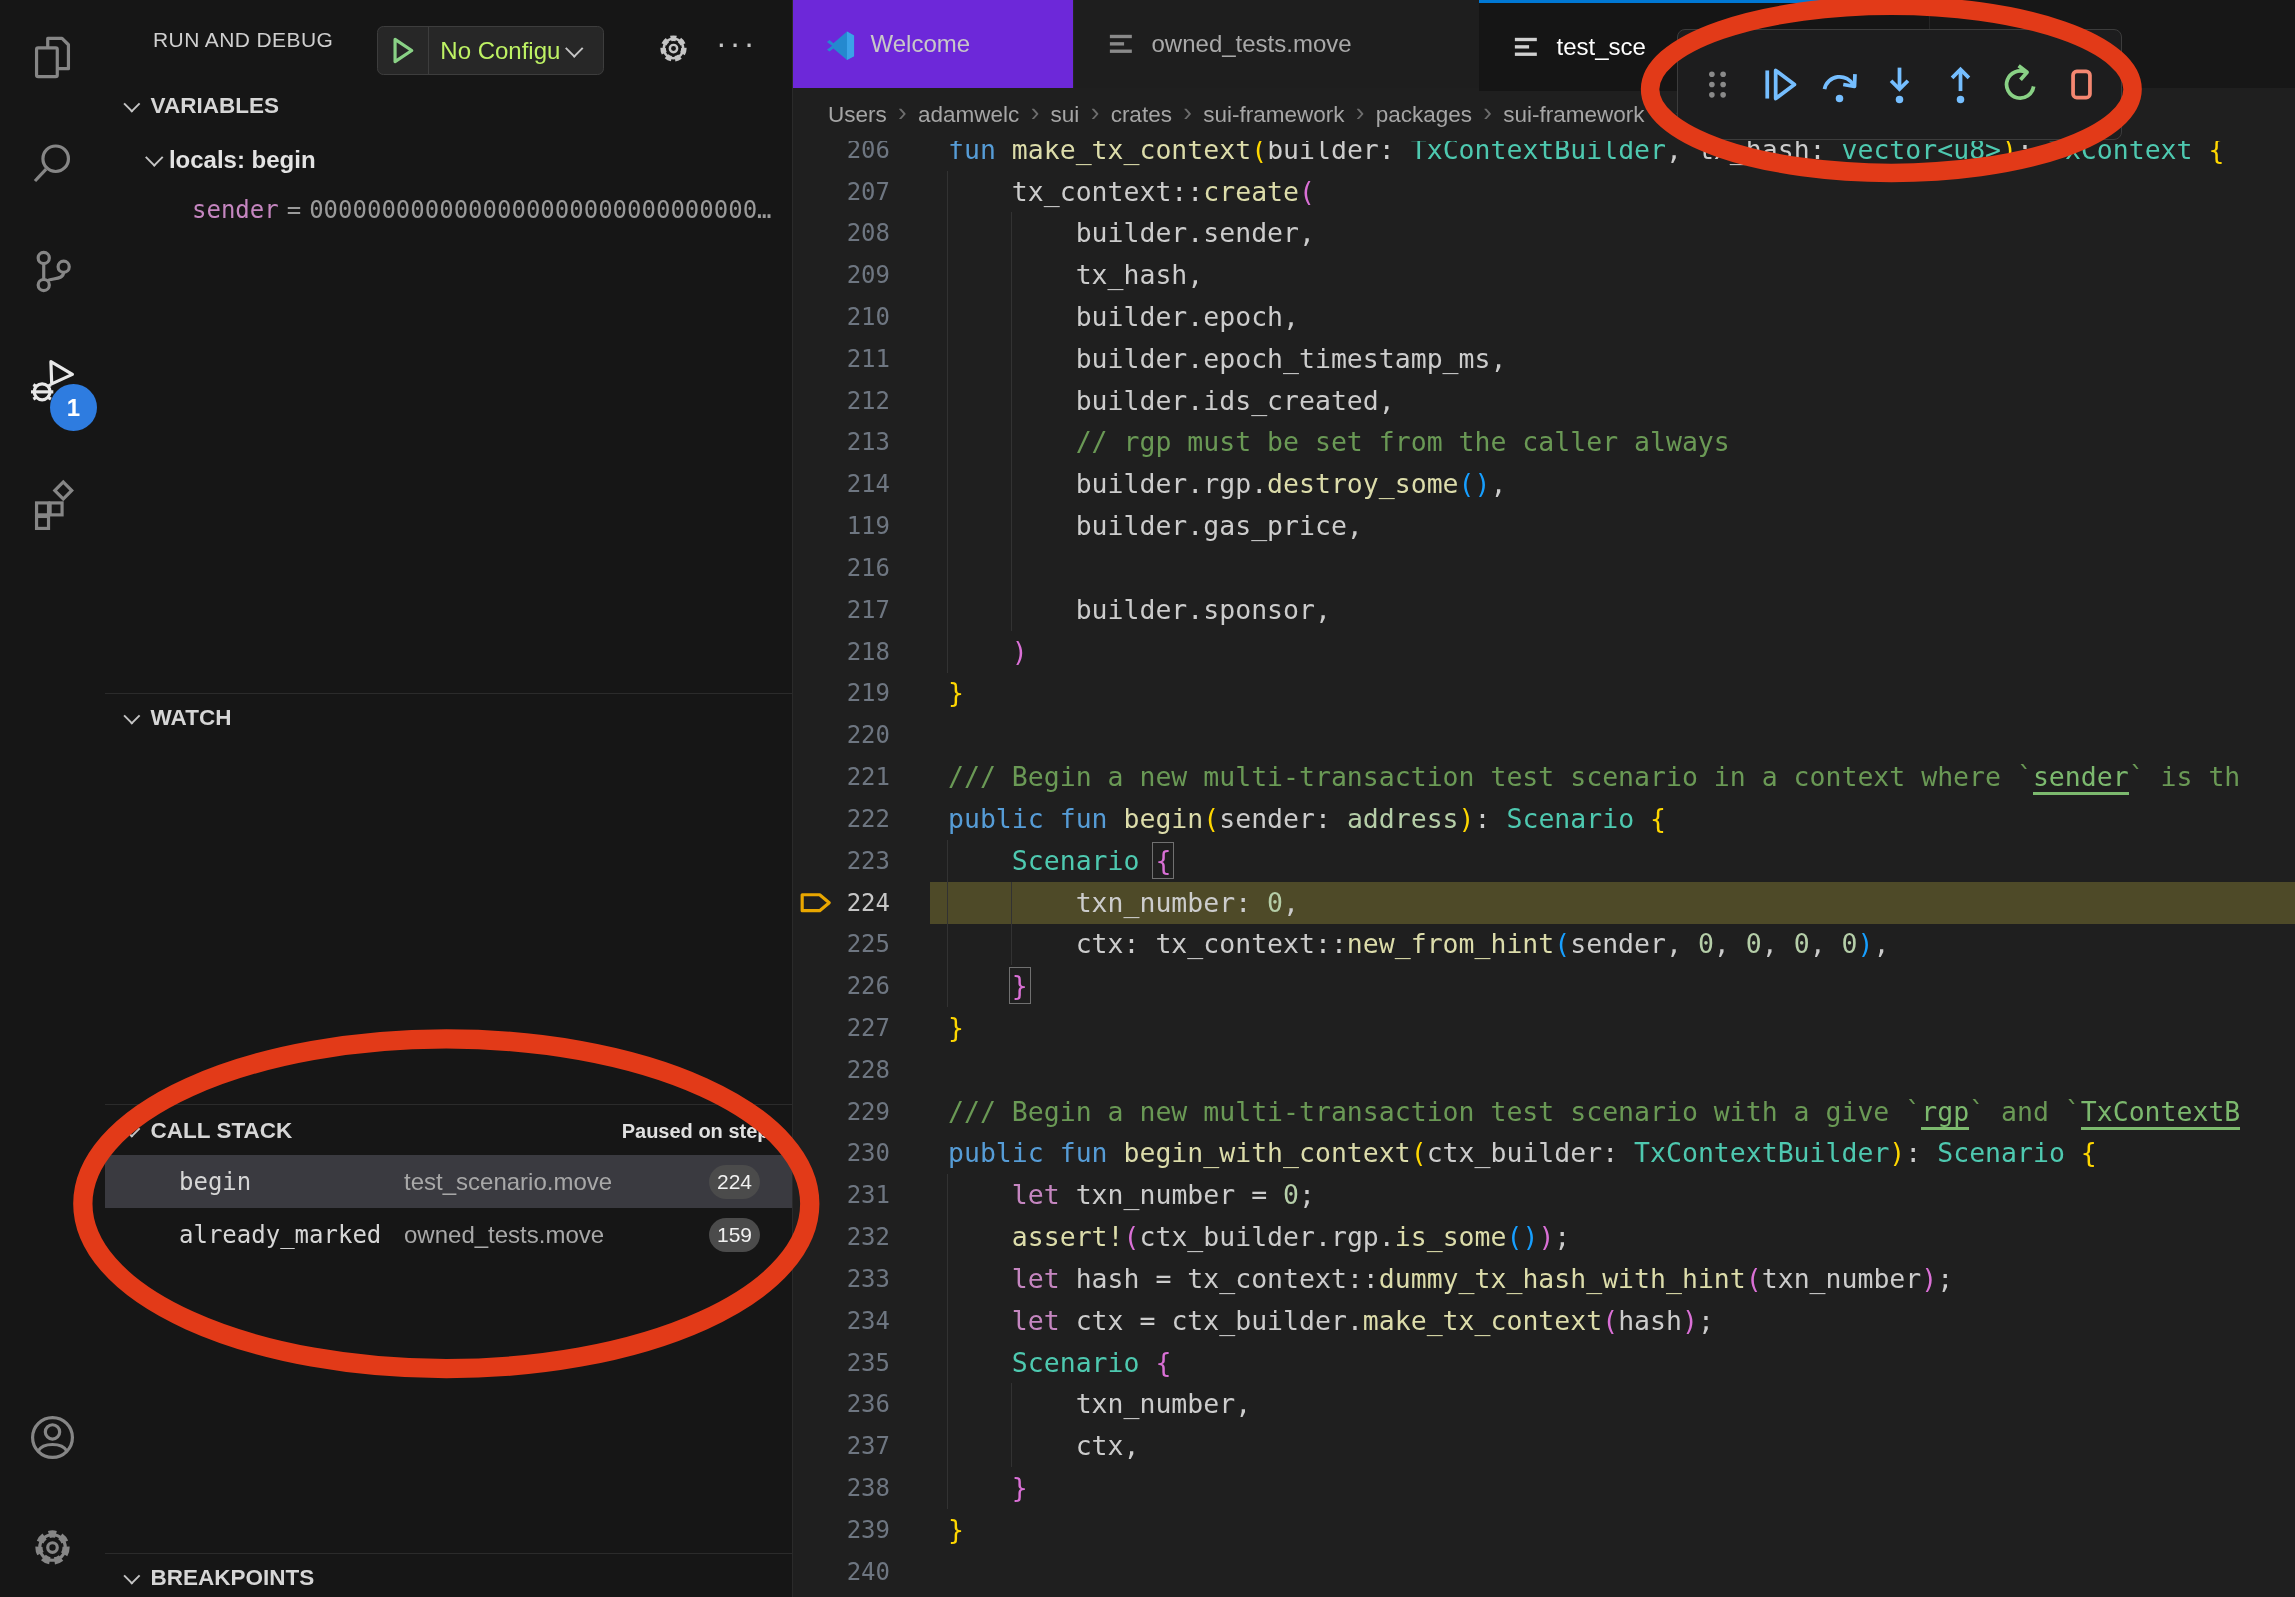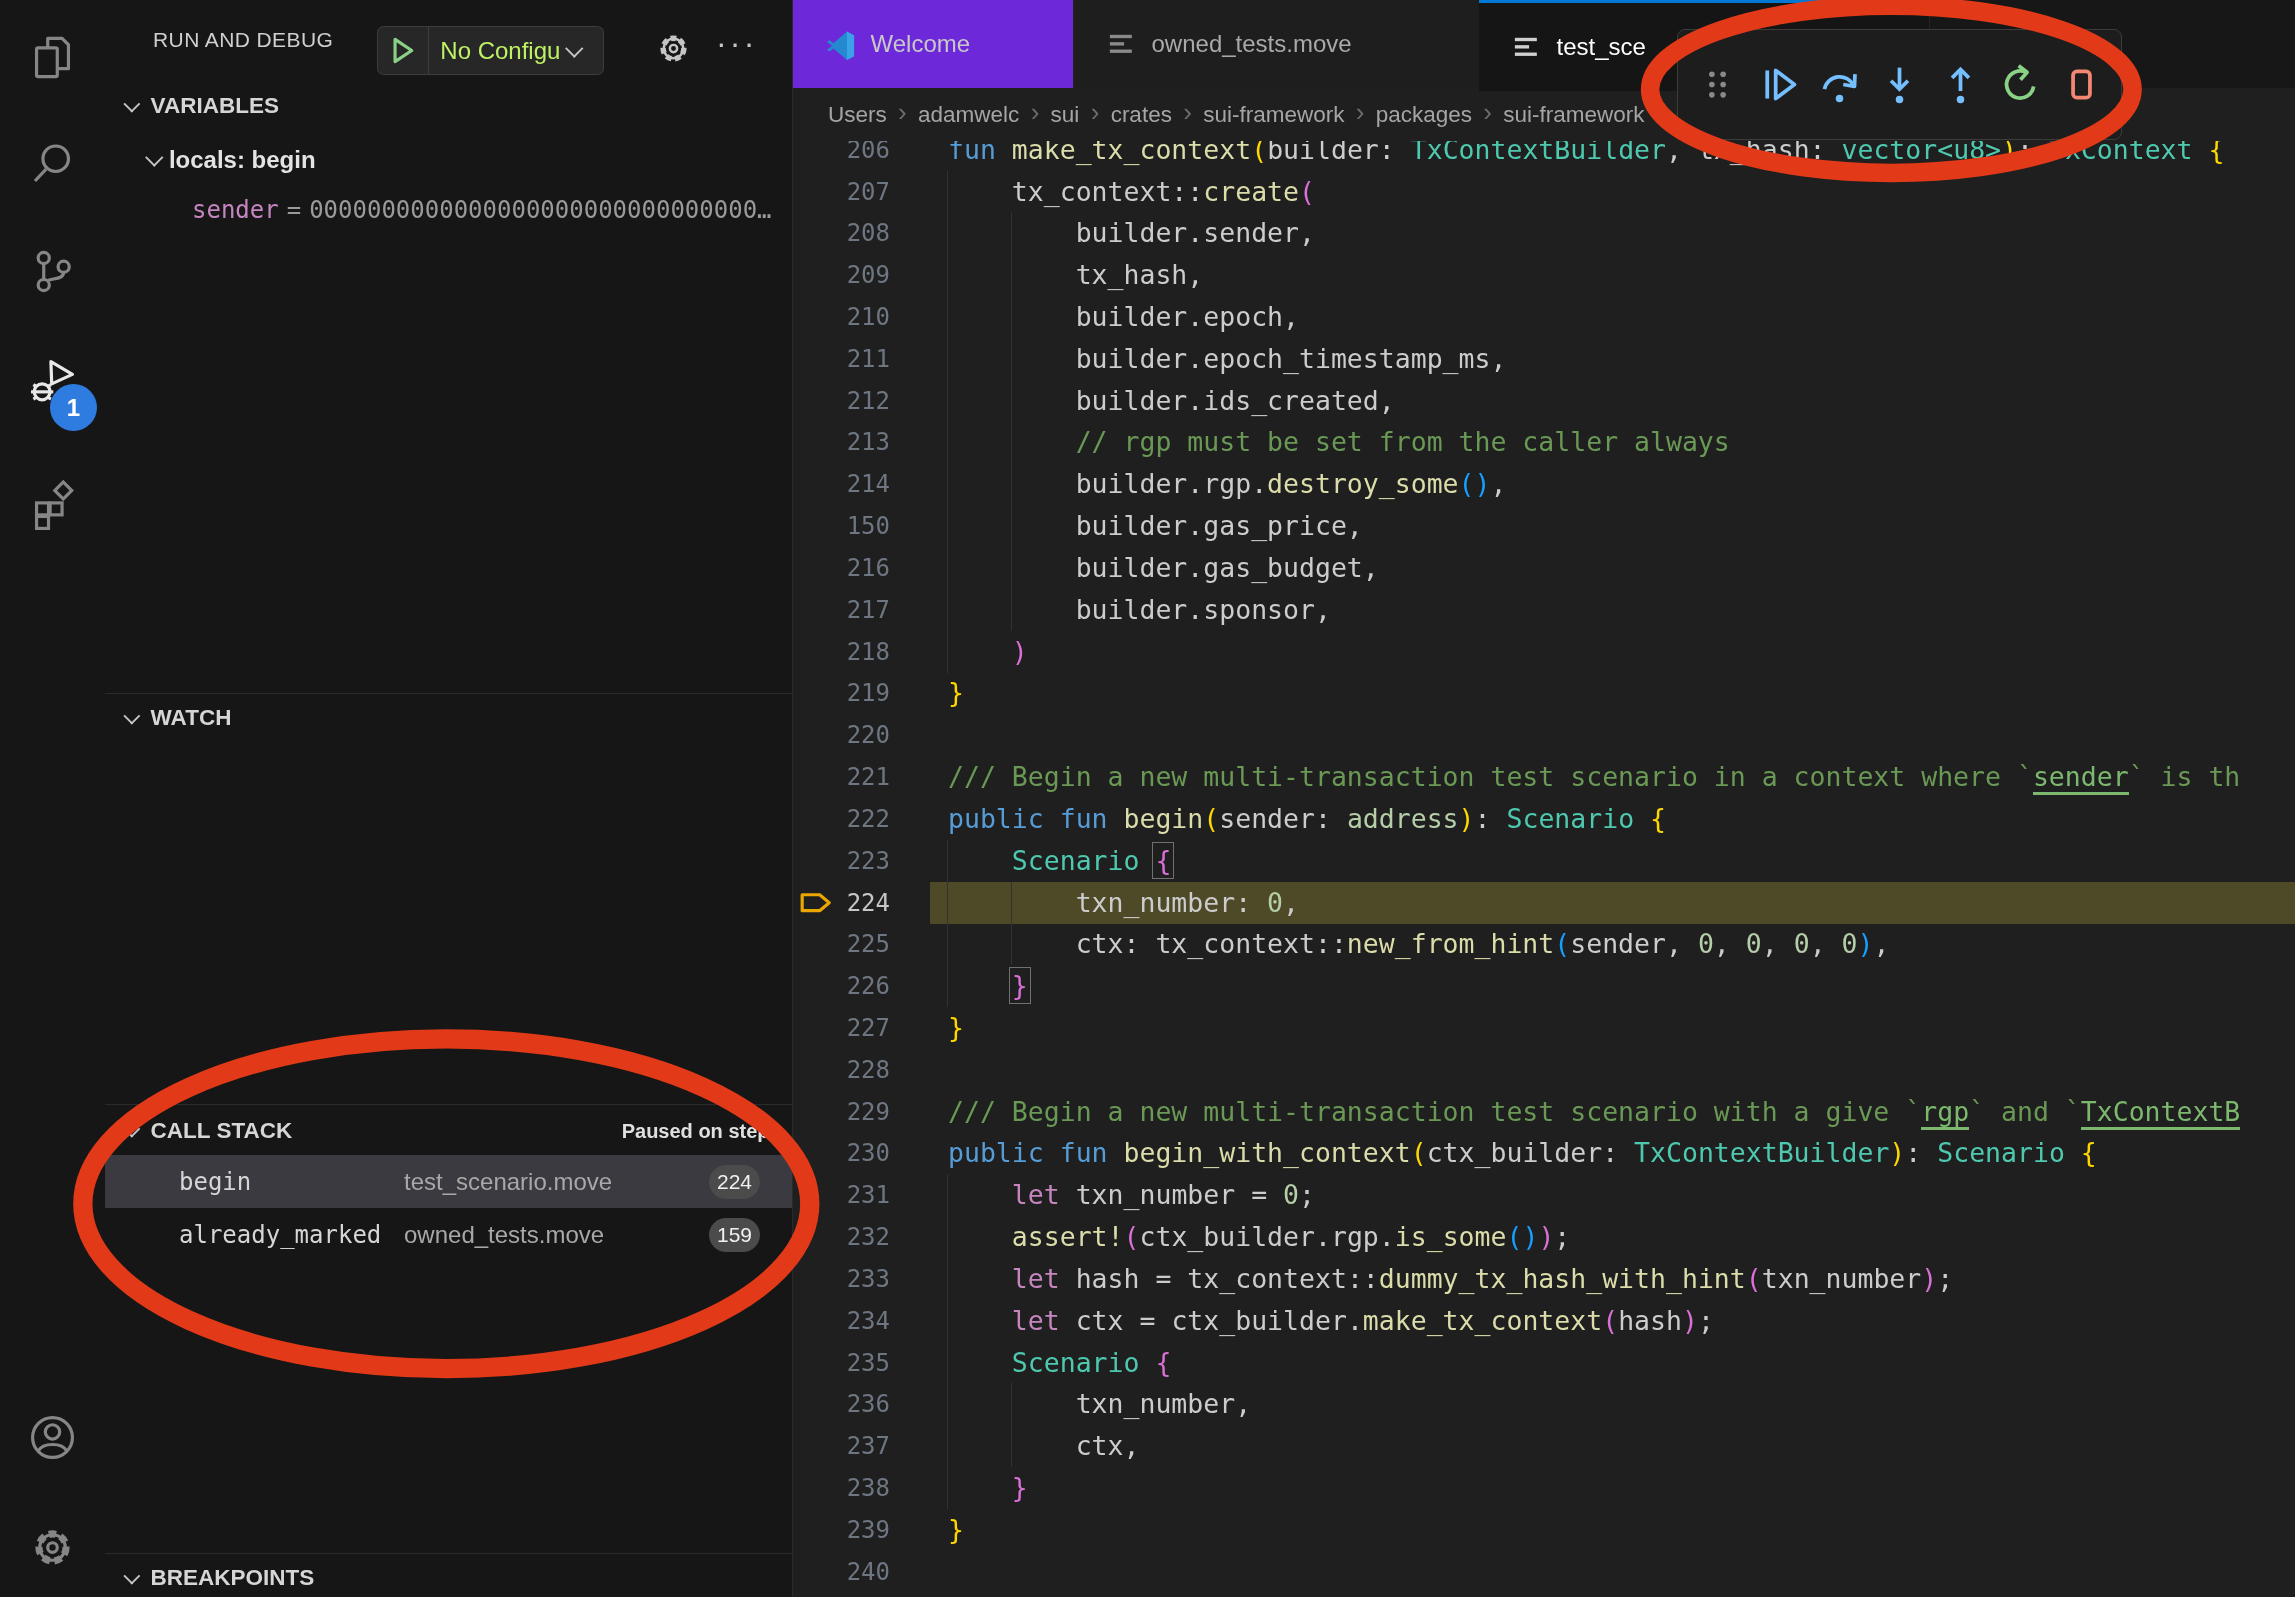--- a/index.html
+++ b/index.html
@@ -252,28 +252,27 @@
       </div>
       <div class="code-line" style="top: 463px;">
         <div class="guide" style="left: 154px;"></div>
         <div class="guide" style="left: 218px;"></div>
         <span class="ln">214</span>
         <span class="ct"><span class="c-t">        builder.rgp.</span><span class="c-f">destroy_some</span><span class="c-p3">()</span><span class="c-t">,</span></span>
       </div>
       <div class="code-line" style="top: 505px;">
         <div class="guide" style="left: 154px;"></div>
         <div class="guide" style="left: 218px;"></div>
-        <span class="ln">150</span>
+        <span class="ln">119</span>
         <span class="ct"><span class="c-t">        builder.gas_price,</span></span>
       </div>
       <div class="code-line" style="top: 547px;">
         <div class="guide" style="left: 154px;"></div>
         <div class="guide" style="left: 218px;"></div>
         <span class="ln">216</span>
-        <span class="ct"><span class="c-t">        builder.gas_budget,</span></span>
       </div>
       <div class="code-line" style="top: 589px;">
         <div class="guide" style="left: 154px;"></div>
         <div class="guide" style="left: 218px;"></div>
         <span class="ln">217</span>
         <span class="ct"><span class="c-t">        builder.sponsor,</span></span>
       </div>
       <div class="code-line" style="top: 631px;">
         <div class="guide" style="left: 154px;"></div>
         <span class="ln">218</span>

